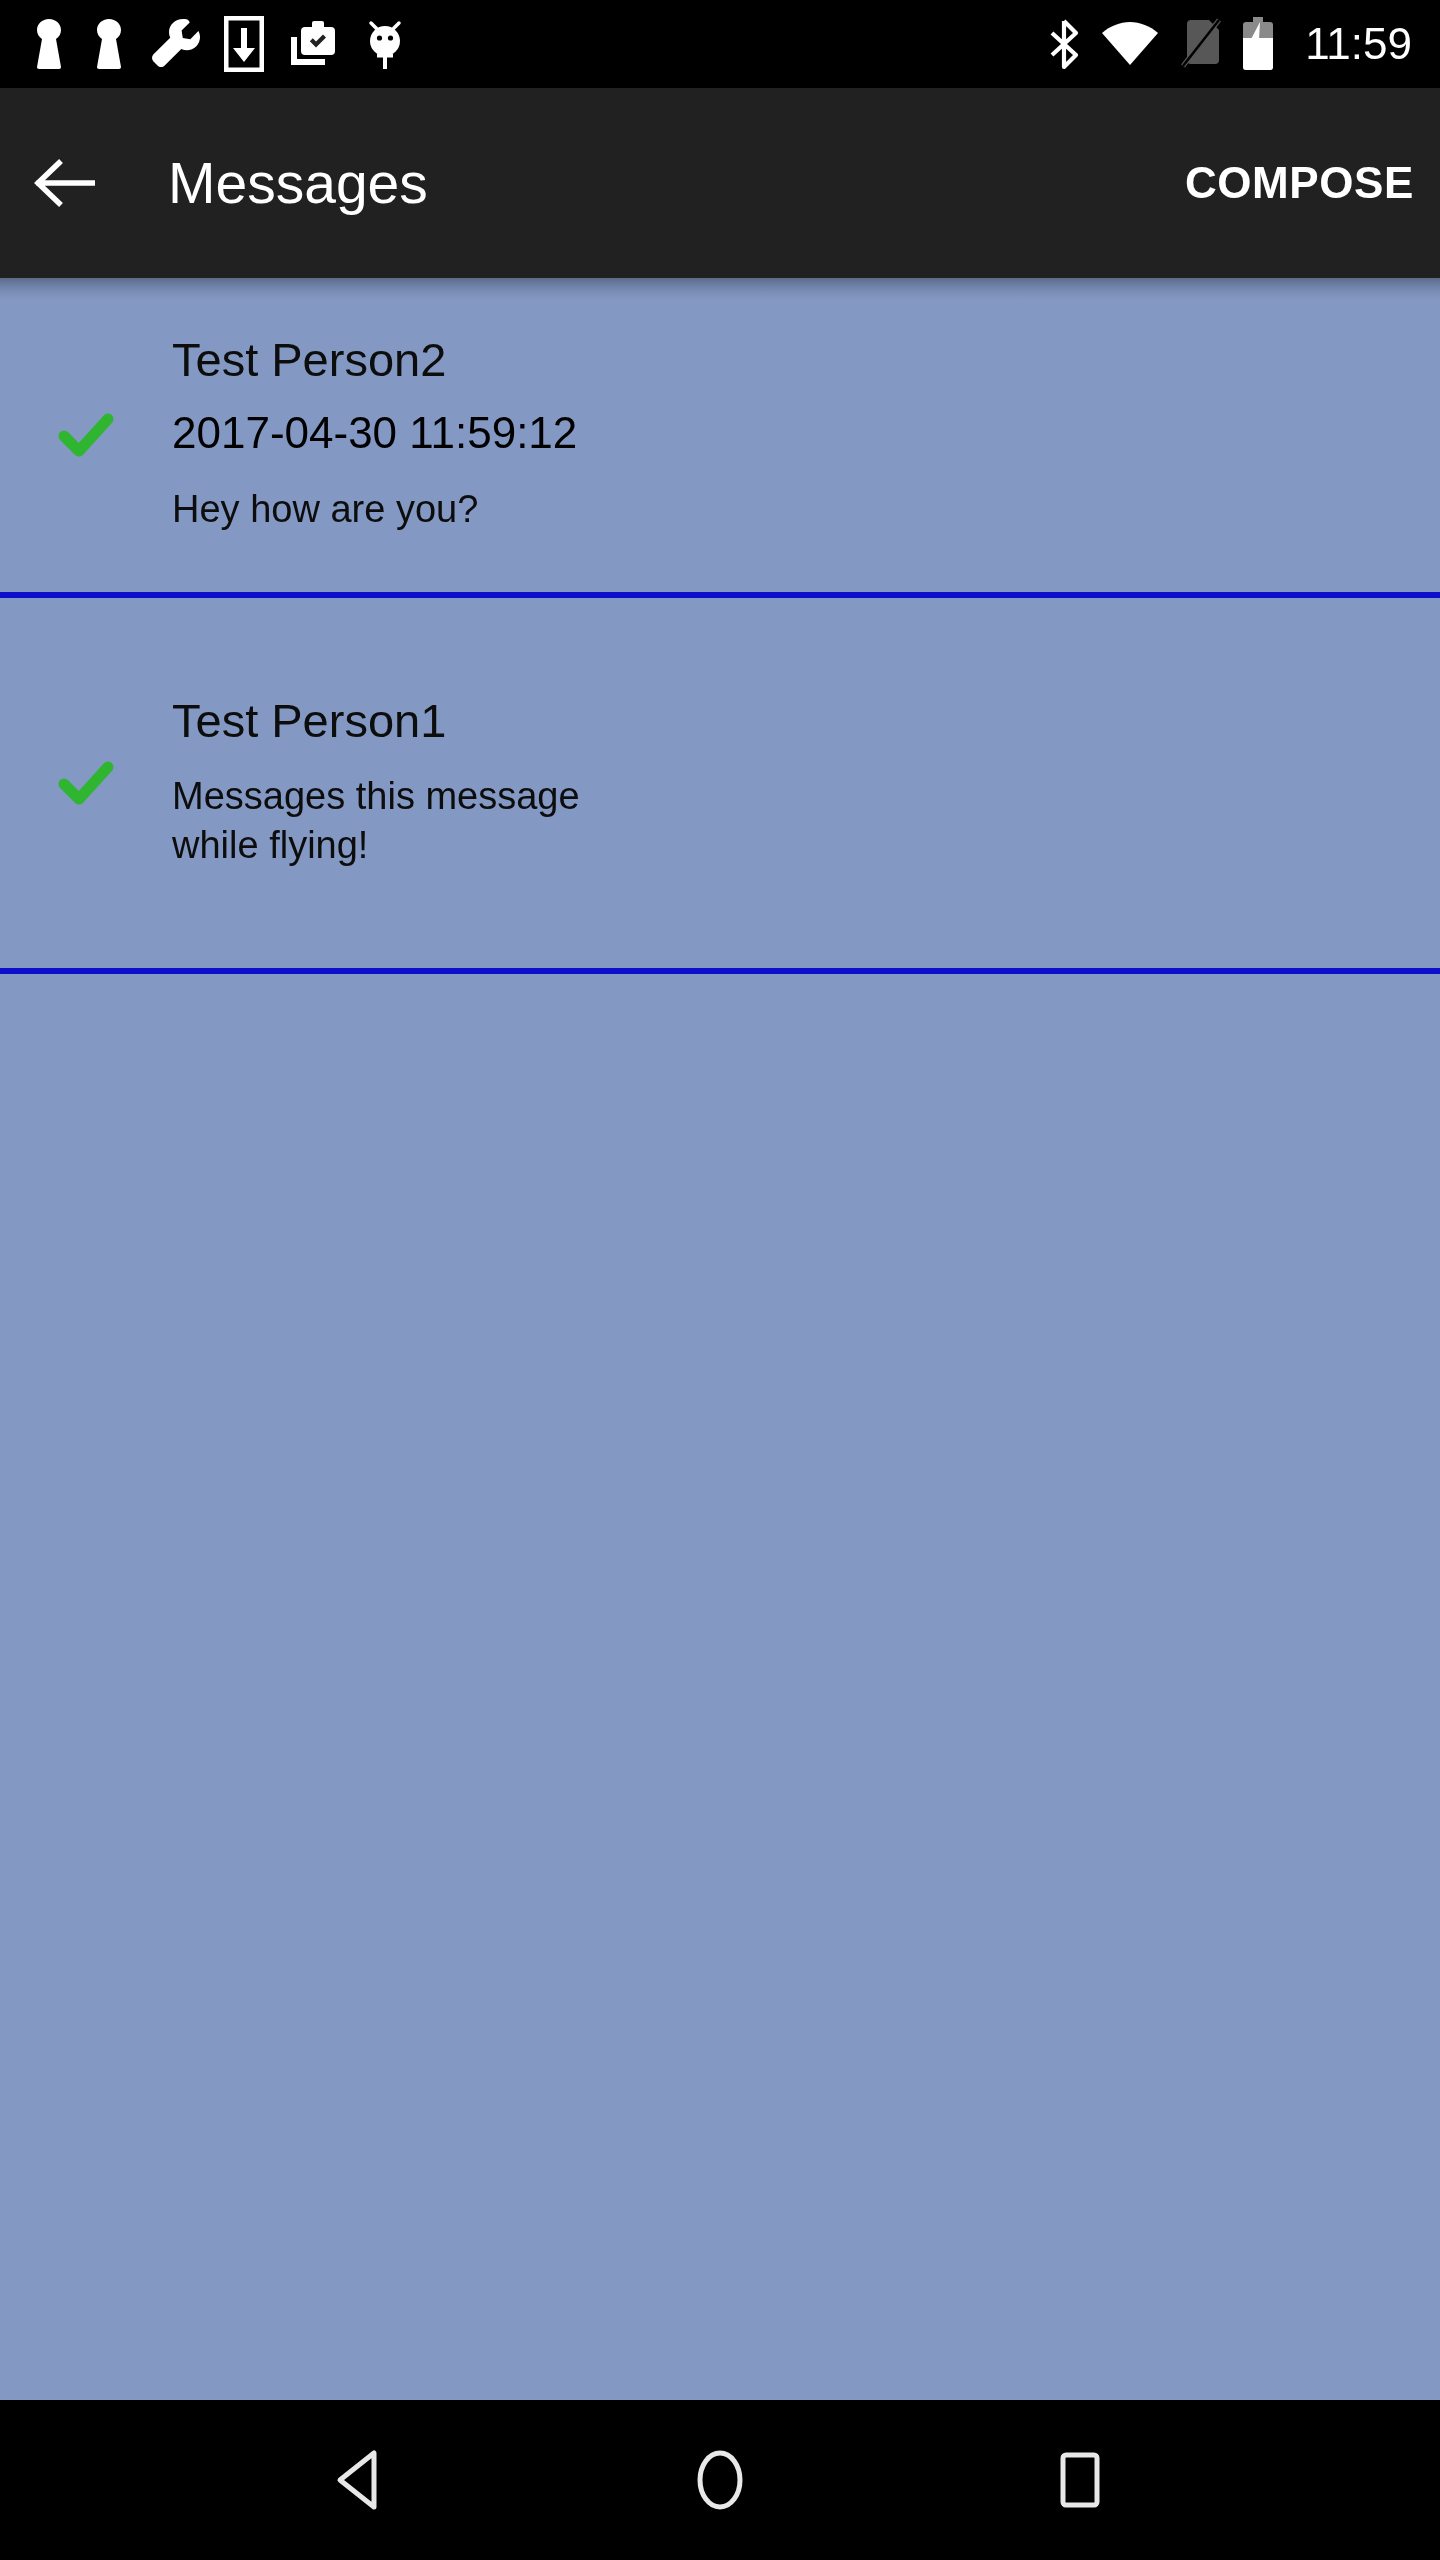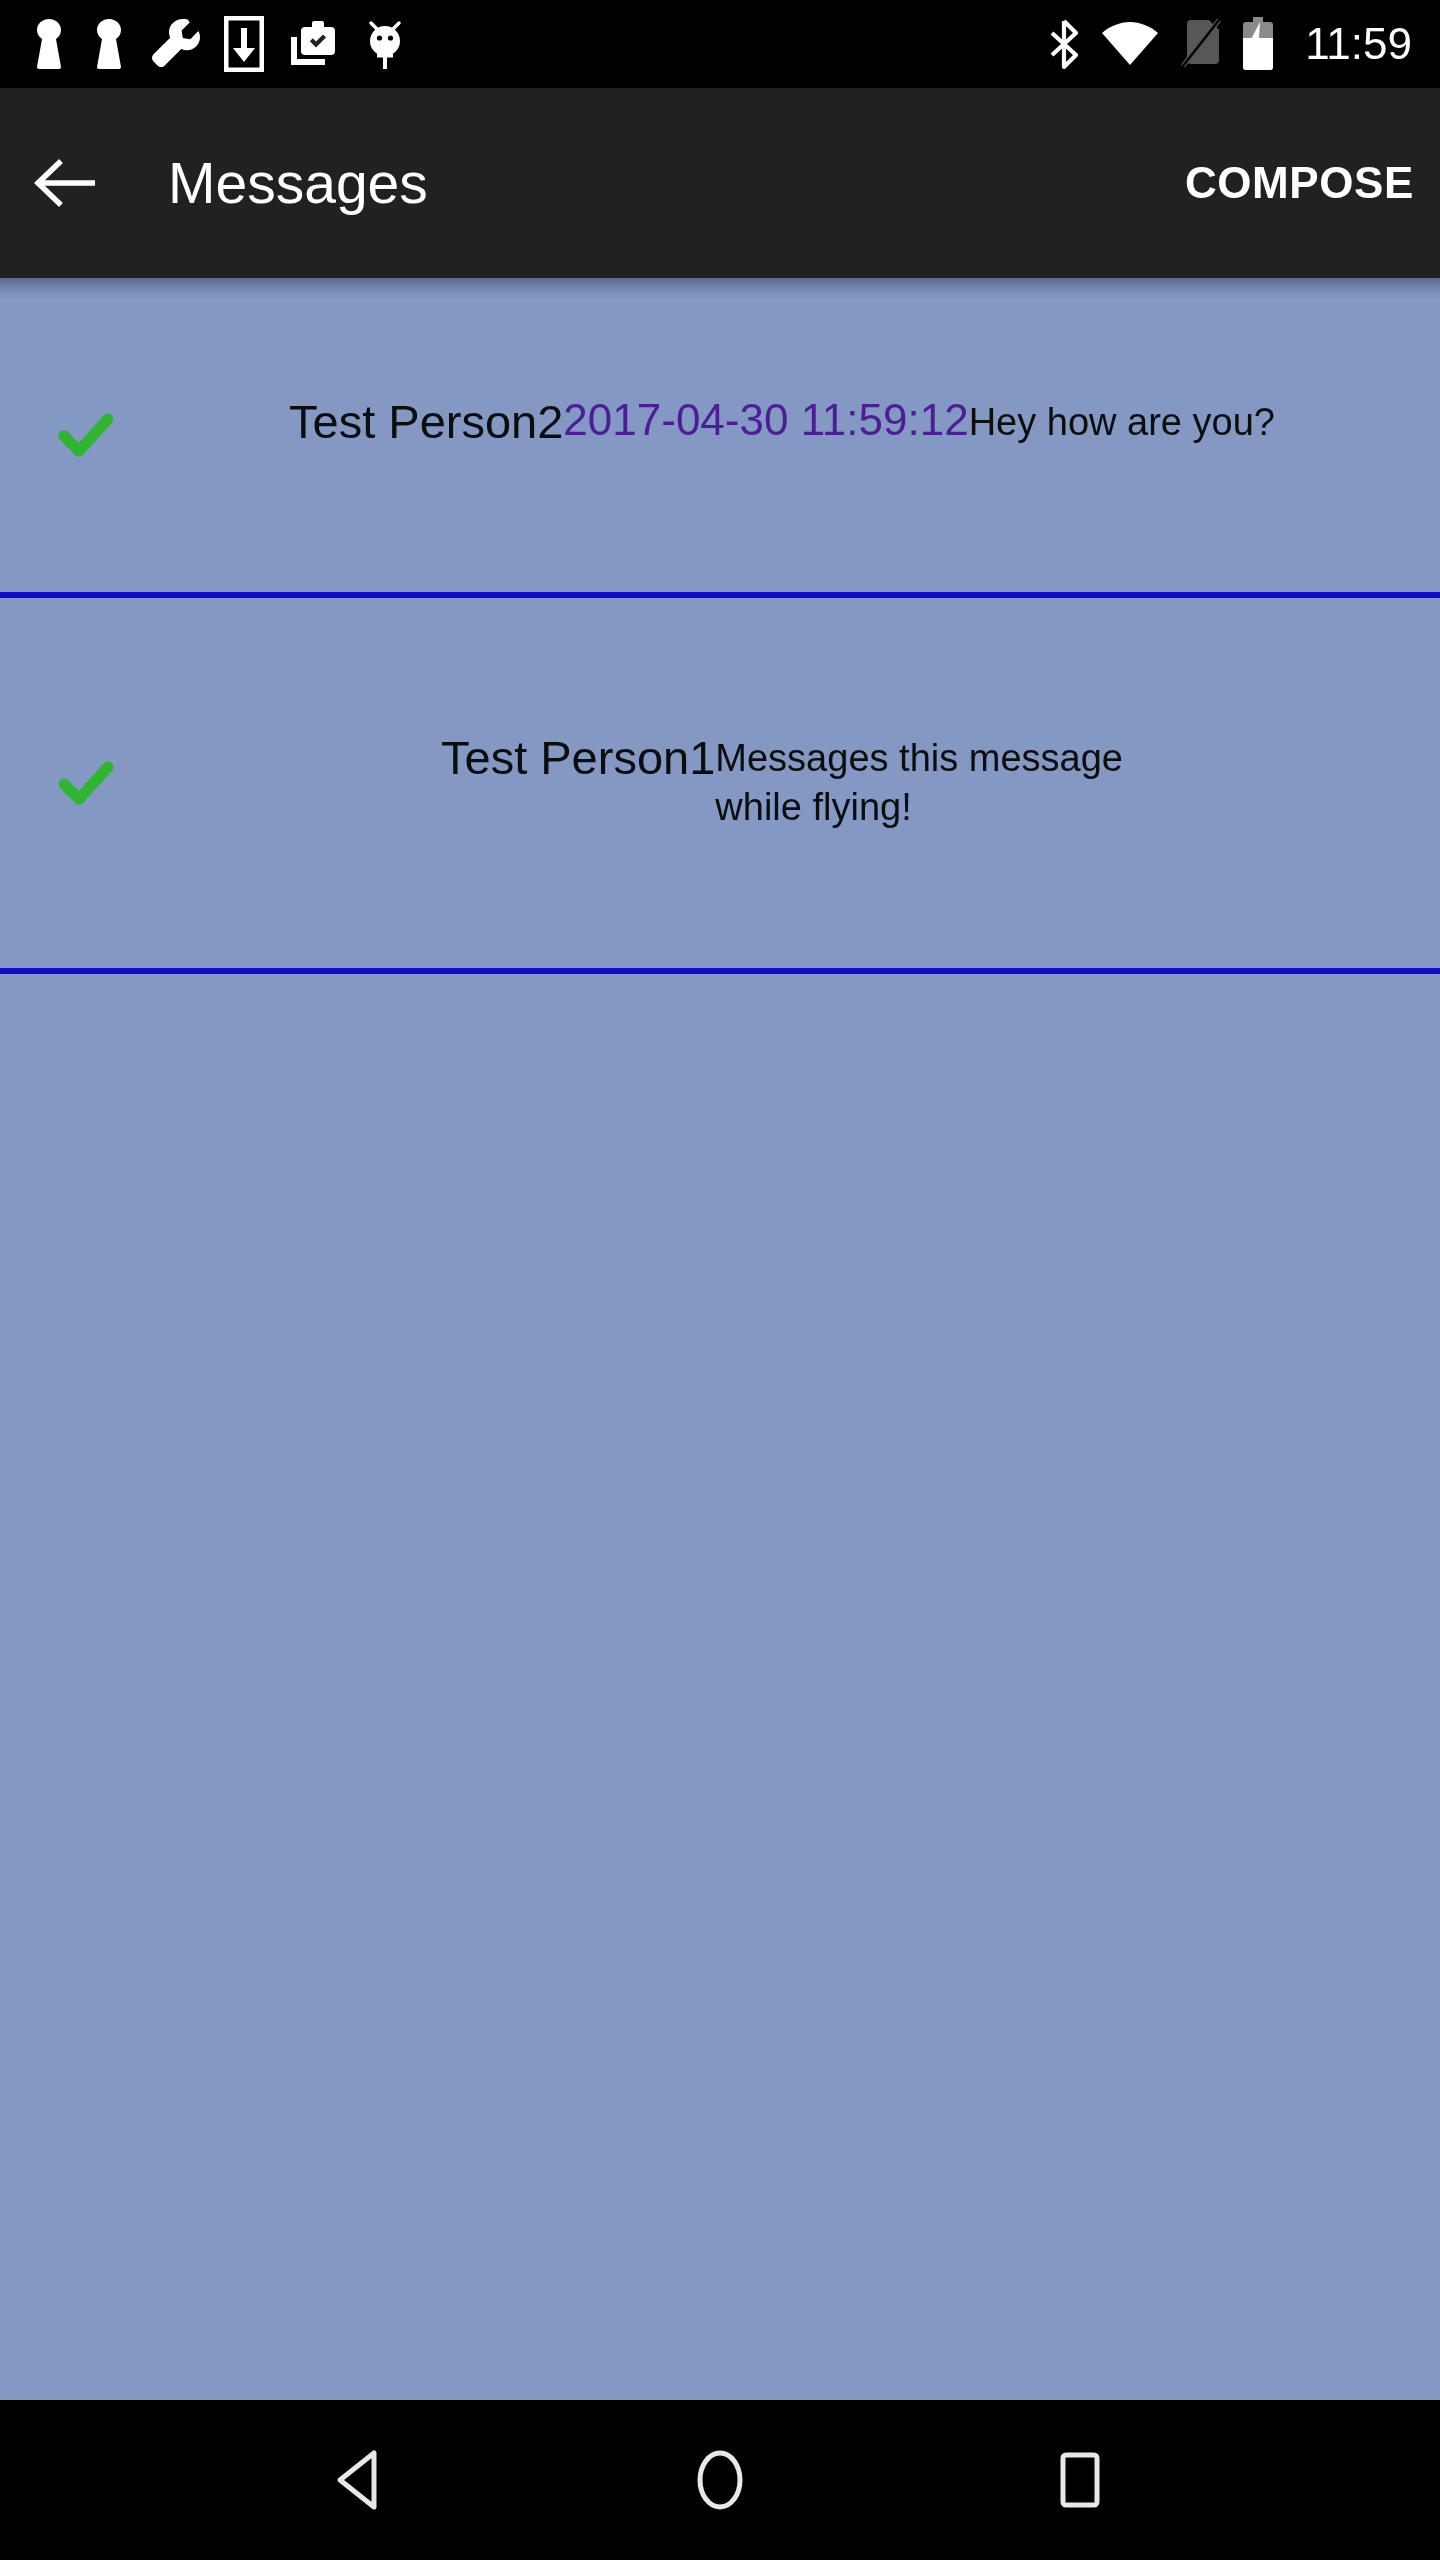--- a/index.html
+++ b/index.html
@@ -127,34 +127,34 @@
 
   .check-col {
     flex: 0 0 172px;
     display: flex;
     align-items: center;
     justify-content: center;
   }
   .text-col {
     flex: 1 1 auto;
     display: flex;
-    flex-direction: row;
+    flex-direction: column;
     justify-content: center;
     padding-right: 48px;
   }
   .msg-sender {
     color: #0d0d0d;
     font-size: 47px;
     font-weight: 400;
     line-height: 1.0;
     margin-bottom: 28px;
     white-space: nowrap;
   }
   .msg-date {
-    color: #4c1d95;
+    color: #000000;
     font-size: 44px;
     font-weight: 400;
     line-height: 1.0;
     margin-bottom: 30px;
     white-space: nowrap;
   }
   .msg-body {
     color: #0d0d0d;
     font-size: 38px;
     font-weight: 400;

